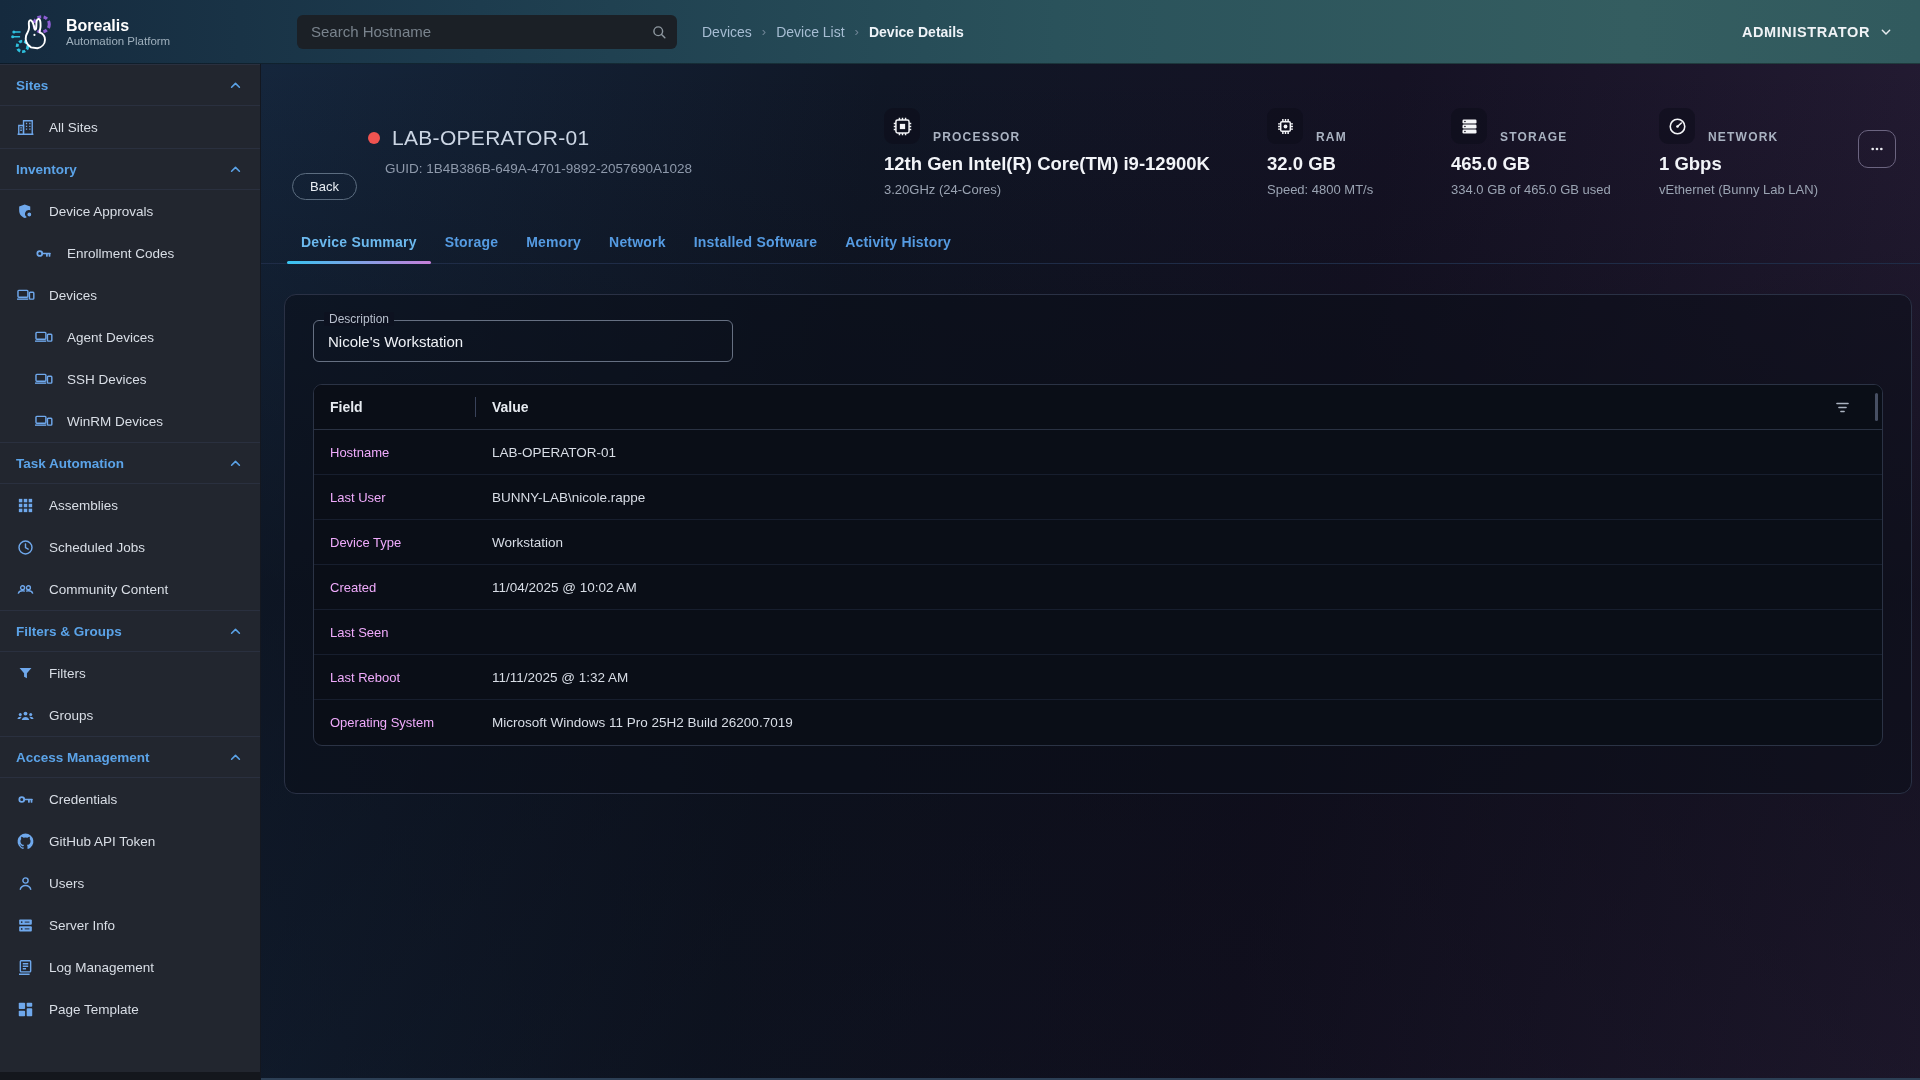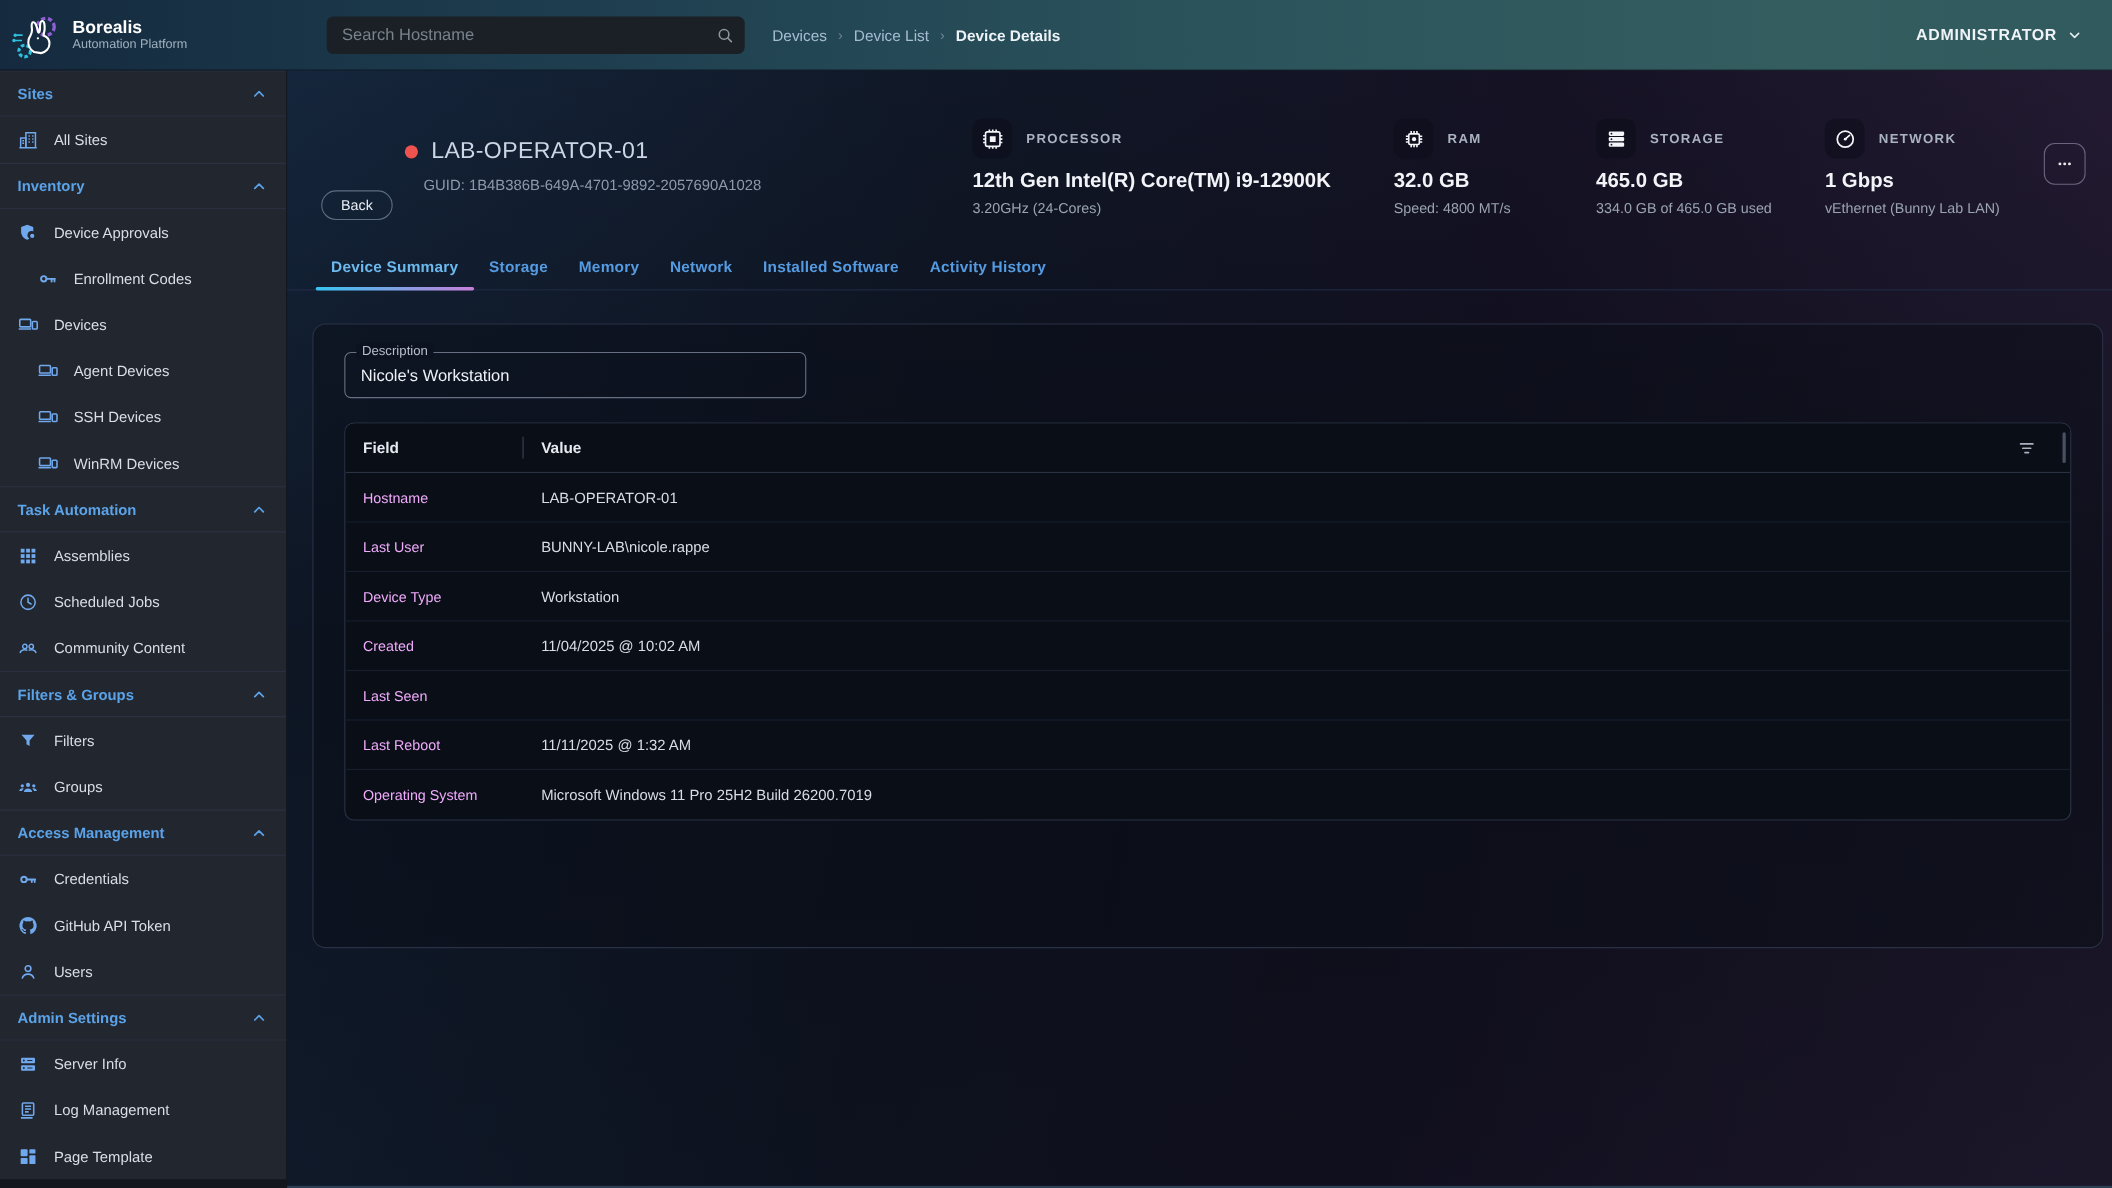--- a/index.html
+++ b/index.html
@@ -54,21 +54,21 @@
   .hero { position:relative; height:160px; }
   .back-btn { position:absolute; left:31px; top:69px; height:27px; padding:0 17px;
     border:1px solid #5c6d80; border-radius:14px; background:transparent; color:#e8edf3;
     font-size:13px; font-family:inherit; cursor:pointer;margin-top:40px; }
   .title-row { position:absolute; left:107px; top:62px; display:flex; align-items:center; gap:12px; }
   .status-dot { width:12px; height:12px; border-radius:50%; background:#ef5350; }
   .device-title { color:#ccd6e4; font-size:21px; letter-spacing:.3px; }
   .guid { position:absolute; left:124px; top:97px; color:#8e99ab; font-size:13.5px; }
 
   .stat { position:absolute; top:44px; }
-  .stat-head { display:flex; align-items:center; gap:13px; }
+  .stat-head { display:flex; align-items:flex-end; gap:13px; }
   .stat-tile { width:36px; height:36px; border-radius:9px; background:rgba(13,13,26,.55);
     display:flex; align-items:center; justify-content:center; }
   .stat-tile svg { width:21px; height:21px; color:#f4f5f8; }
   .stat-label { color:#aab3c2; font-size:12px; font-weight:bold; letter-spacing:1.2px; }
   .stat-value { margin-top:9px; color:#f2f4f8; font-size:18.5px; font-weight:bold; }
   .stat-sub { margin-top:7px; color:#9aa3b2; font-size:13px; }
   .stat-processor { left:623px; }
   .stat-ram { left:1006px; }
   .stat-storage { left:1190px; }
   .stat-network { left:1398px; }
@@ -79,21 +79,21 @@
 
   
   .tabs { display:flex; padding-left:26px; border-bottom:1px solid #1f2c47; }
   .tab { position:relative; padding:10px 14px 13px; font-size:14px; font-weight:bold;
     color:#559be2; cursor:pointer; letter-spacing:.2px; }
   .tab.active { color:#6cb9ee; }
   .tab.active::after { content:""; position:absolute; left:0; right:0; bottom:-1px; height:3px;
     border-radius:2px; background:linear-gradient(90deg,#37c4f1,#c77fd9); }
 
   
-  .card { margin:30px 8px 0 23px; height:568px; border:1px solid #2a3145; border-radius:12px;
+  .card { margin:30px 8px 0 23px; height:500px; border:1px solid #2a3145; border-radius:12px;
     background:rgba(10,14,23,.5); padding:25px 28px; }
   .desc-field { position:relative; width:420px; height:42px; }
   .desc-field .flabel { position:absolute; top:-8px; left:11px; padding:0 5px; background:#0d1220;
     color:#b7bfcc; font-size:12px; border-radius:2px; }
   .desc-field input { width:100%; height:100%; background:transparent; border:1px solid #667082;
     border-radius:6px; color:#eef1f6; font-size:15px; padding:0 14px; outline:none; font-family:inherit; }
 
   .dtable { margin-top:22px; border:1px solid #2b3345; border-radius:9px; background:#0a0e17; overflow:hidden; }
   .thead { position:relative; height:45px; display:flex; align-items:center; padding:0 16px;
     border-bottom:1px solid #2a3243; background:#0a0e17; }
@@ -416,26 +416,20 @@
             <use href="#i-github"></use>
           </svg>
           <span class="s-lbl">GitHub API Token</span>
         </div>
         <div class="side-item">
           <svg class="s-ic">
             <use href="#i-user"></use>
           </svg>
           <span class="s-lbl">Users</span>
         </div>
-        <div class="side-section">
-          <span class="sec-lbl">Admin Settings</span>
-          <svg class="sec-chev">
-            <use href="#i-chevup"></use>
-          </svg>
-        </div>
         <div class="side-item">
           <svg class="s-ic">
             <use href="#i-server"></use>
           </svg>
           <span class="s-lbl">Server Info</span>
         </div>
         <div class="side-item">
           <svg class="s-ic">
             <use href="#i-log"></use>
           </svg>

